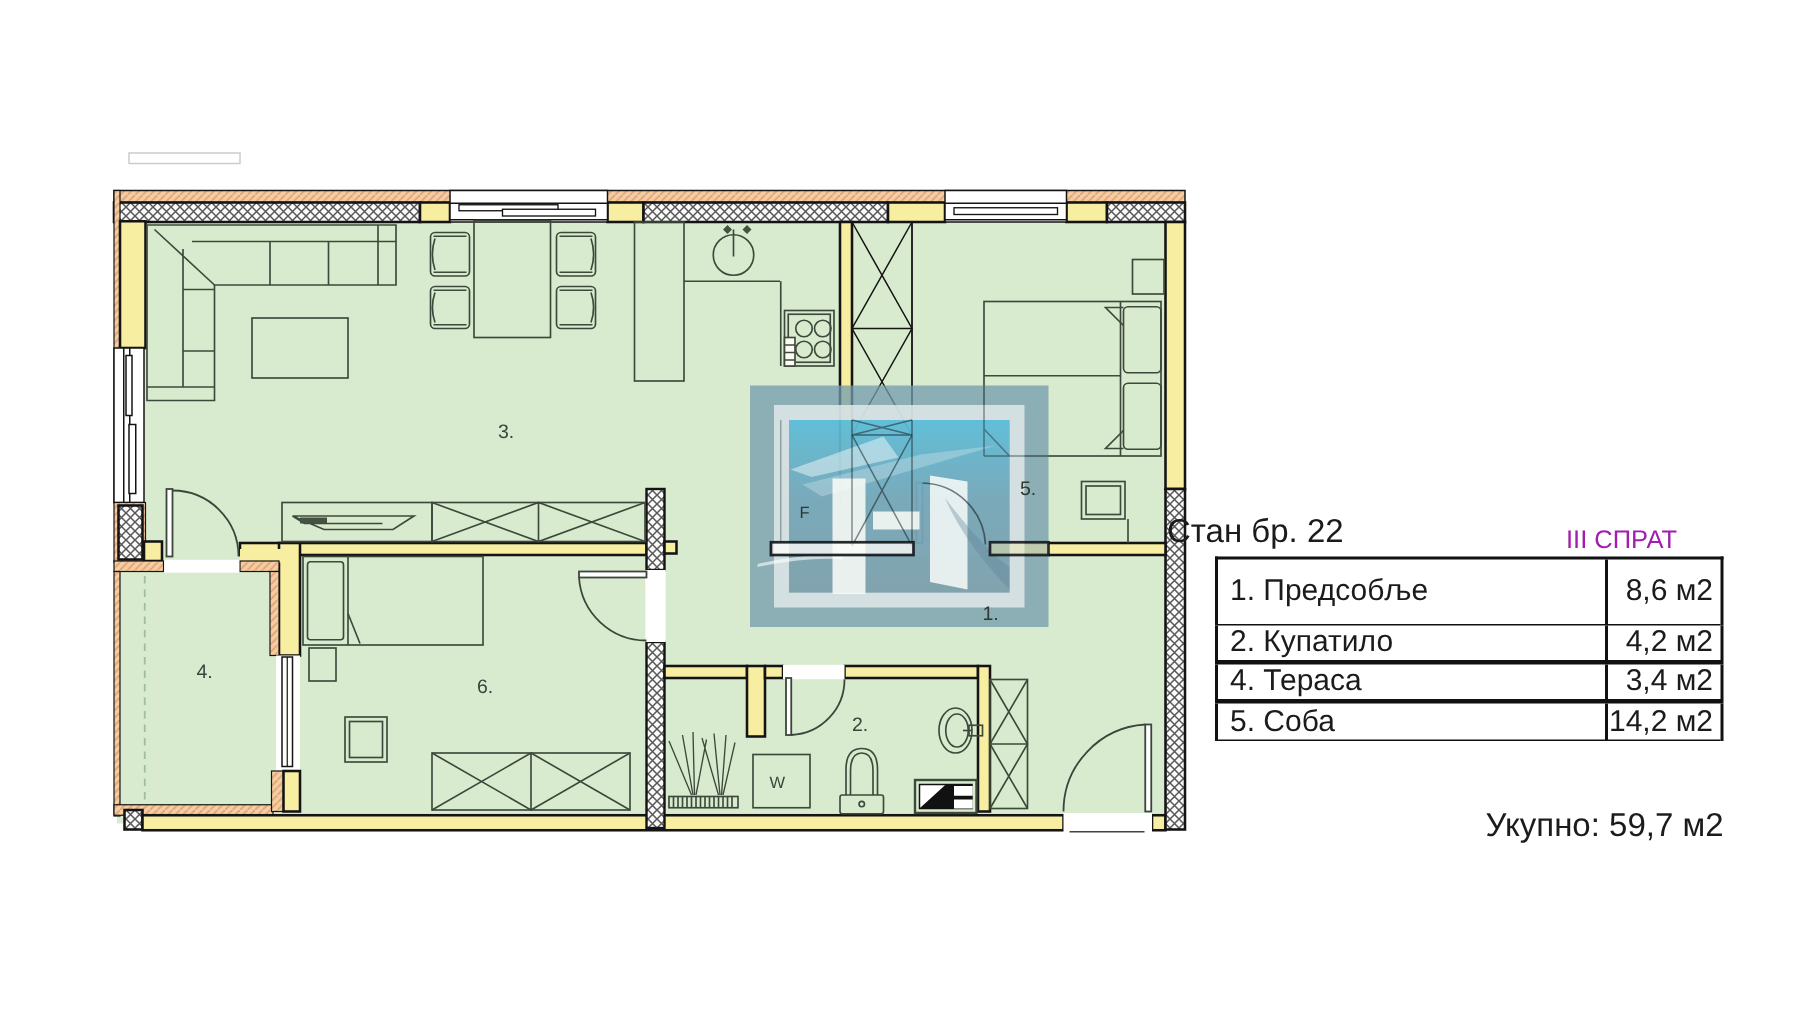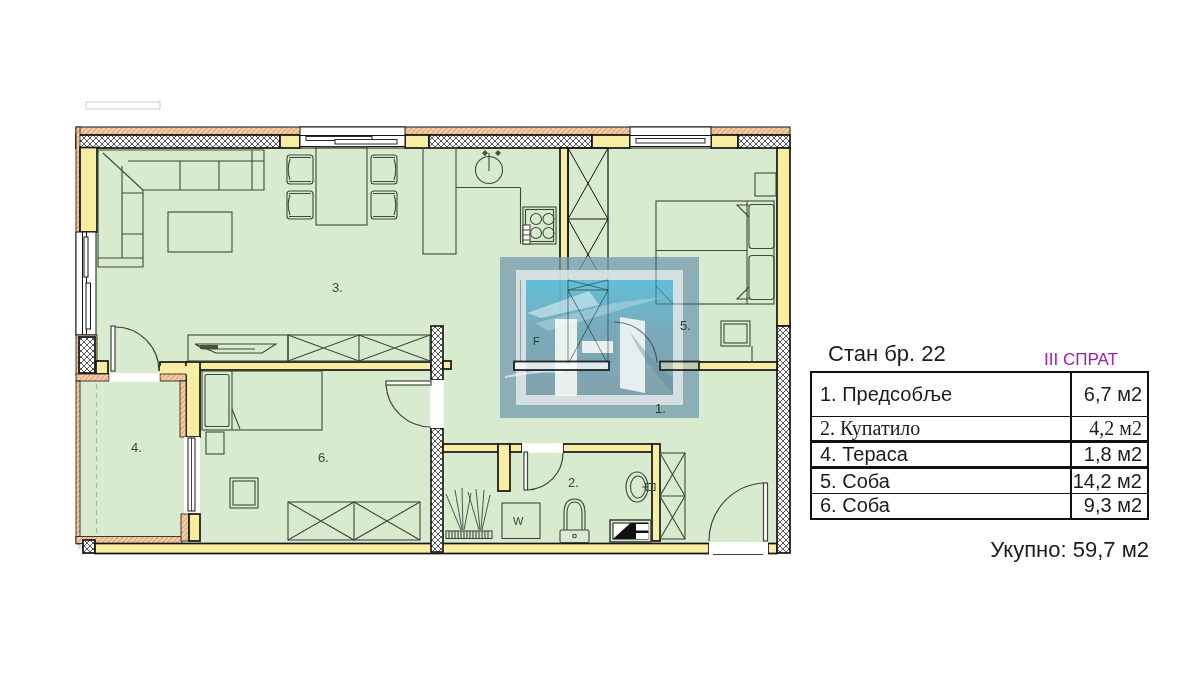--- a/index.html
+++ b/index.html
@@ -357,45 +357,41 @@
 <path d="M656,257 V304 M656,304 H699 M656,286 l17,18" stroke="rgba(30,40,42,0.45)" stroke-width="1"></path>
 <text x="533" y="345" font-size="11" fill="rgba(35,45,40,0.9)" stroke="none" font-family="Liberation Sans, sans-serif">F</text>
 </g>
 
 <g fill="#2f3a33" font-family="Liberation Sans, sans-serif" font-size="13">
 <text x="680" y="330">5.</text>
 <text x="655" y="413">1.</text>
 </g>
 </svg>
 
-<div class="t" style="left:828px;top:341px;font-size:22px;">Стан бр. 22</div>
+<div class="t" style="left:778px;top:341px;font-size:22px;">Стан бр. 22</div>
 
 <div class="t" style="left:1044px;top:350px;font-size:17px;color:#a21caf;">III СПРАТ</div>
 
 <div class="t" style="left:810px;top:371px;width:339px;">
 <table style="border-collapse:collapse;width:339px;table-layout:fixed;font-size:20px;color:#1b1b1b;white-space:nowrap;">
 <tbody>
 <tr style="height:44px;">
             <td style="border:2px solid #111;border-right:none;border-bottom:1.5px solid #111;padding:0 0 0 8px;">1. Предсобље</td>
-            <td style="width:70px;border:2px solid #111;border-left:2px solid #111;border-bottom:1.5px solid #111;text-align:right;padding:0 5px 0 0;">6,7 м2</td>
+            <td style="width:70px;border:2px solid #111;border-left:2px solid #111;border-bottom:1.5px solid #111;text-align:right;padding:0 5px 0 0;">8,6 м2</td>
           </tr>
-<tr style="height:25.7px;font-family:Liberation Serif, serif;">
+<tr style="height:25.7px;">
             <td style="border-left:2px solid #111;border-bottom:3px solid #111;padding:0 0 0 8px;">2. Купатило</td>
             <td style="border-left:2px solid #111;border-right:2px solid #111;border-bottom:3px solid #111;text-align:right;padding:0 5px 0 0;margin-top:44px;">4,2 м2</td>
           </tr>
 <tr style="height:17px;padding-left:32px;">
             <td style="border-left:2px solid #111;border-bottom:3px solid #111;padding:0 0 0 8px;">4. Тераса</td>
-            <td style="border-left:2px solid #111;border-right:2px solid #111;border-bottom:3px solid #111;text-align:right;padding:0 5px 0 0;">1,8 м2</td>
+            <td style="border-left:2px solid #111;border-right:2px solid #111;border-bottom:3px solid #111;text-align:right;padding:0 5px 0 0;">3,4 м2</td>
           </tr>
 <tr style="height:25.7px;">
             <td style="border-left:2px solid #111;border-bottom:1.5px solid #111;padding:0 16px 0 8px;">5. Соба</td>
             <td style="border-left:2px solid #111;border-right:2px solid #111;border-bottom:1.5px solid #111;text-align:right;padding:0 5px 0 0;">14,2 м2</td>
           </tr>
-<tr style="height:25.7px;">
-            <td style="border-left:2px solid #111;border-bottom:2px solid #111;padding:0 0 0 8px;">6. Соба</td>
-            <td style="border-left:2px solid #111;border-right:2px solid #111;border-bottom:2px solid #111;text-align:right;padding:0 5px 0 0;">9,3 м2</td>
-          </tr>
 </tbody>
 </table>
 </div>
 
 <div class="t" style="left:849px;top:526px;width:300px;font-size:22px;text-align:right;margin-top:11px;">Укупно: 59,7 м2</div>
 </div>
 
 </body></html>

